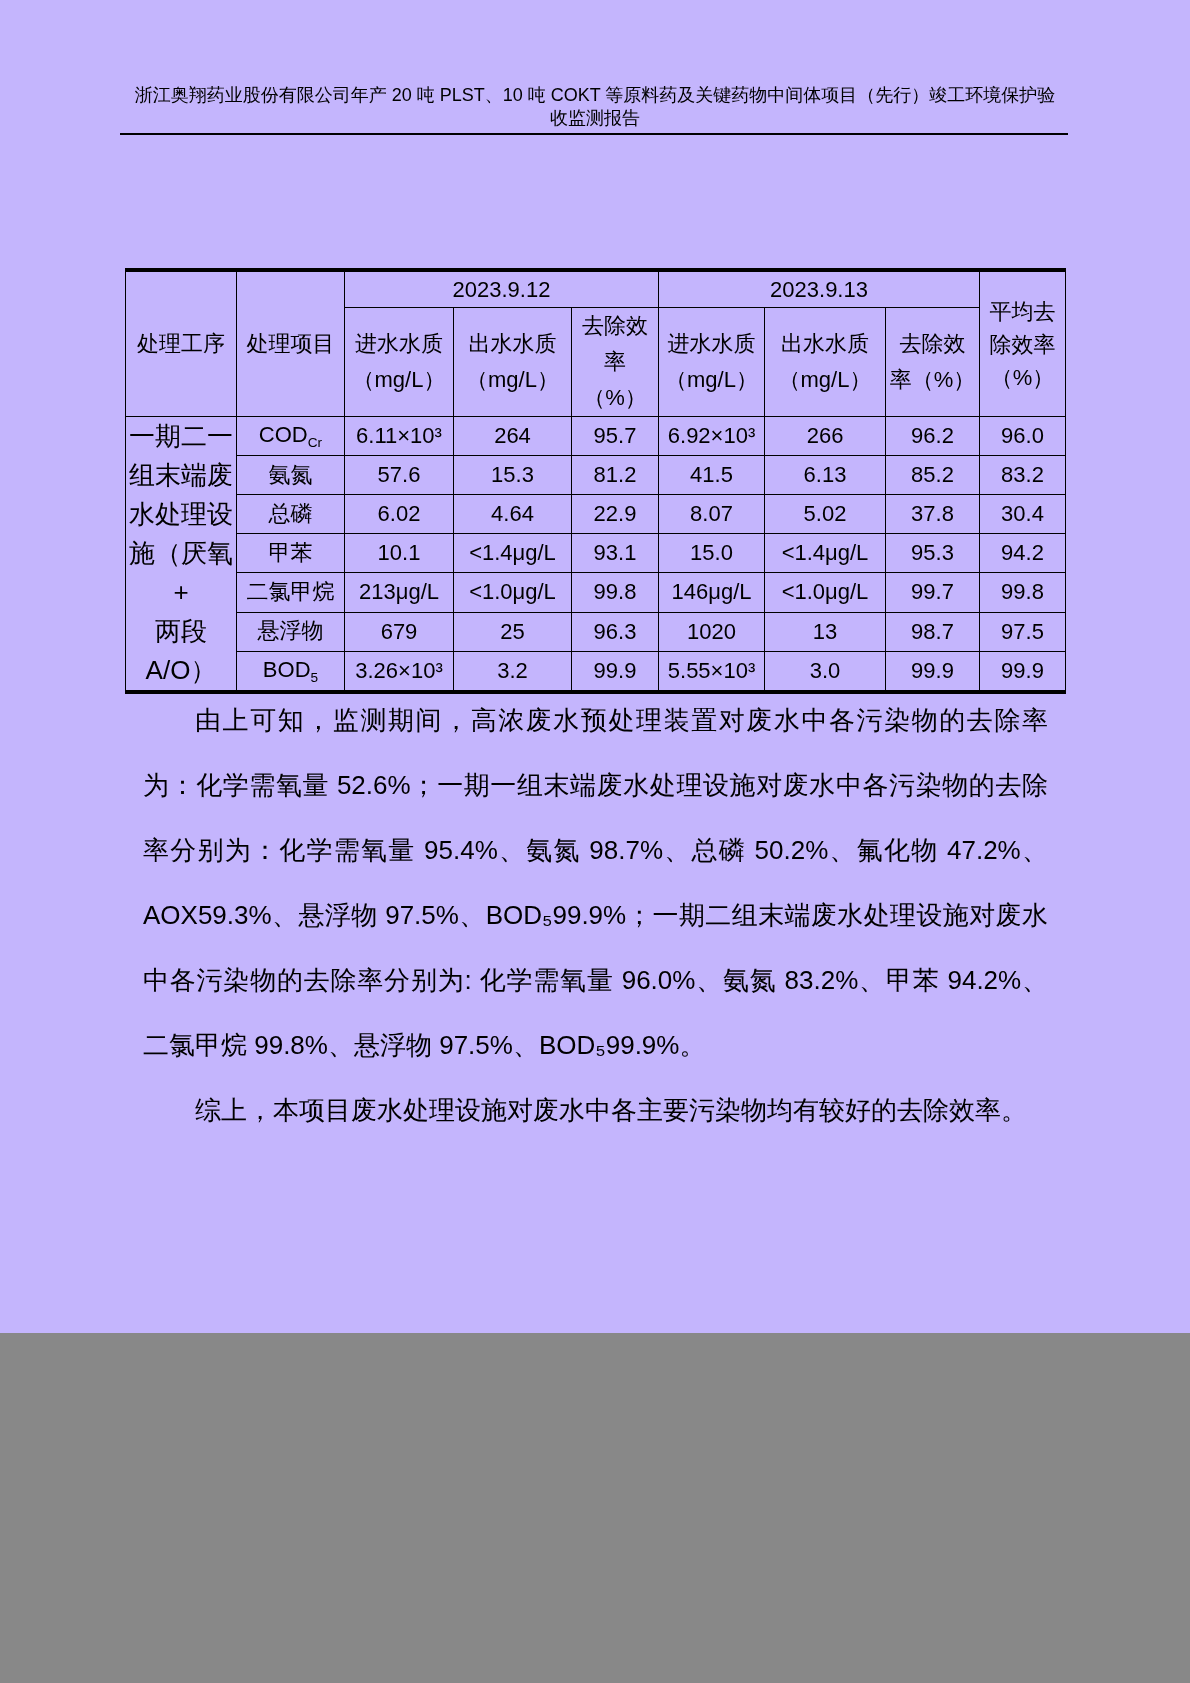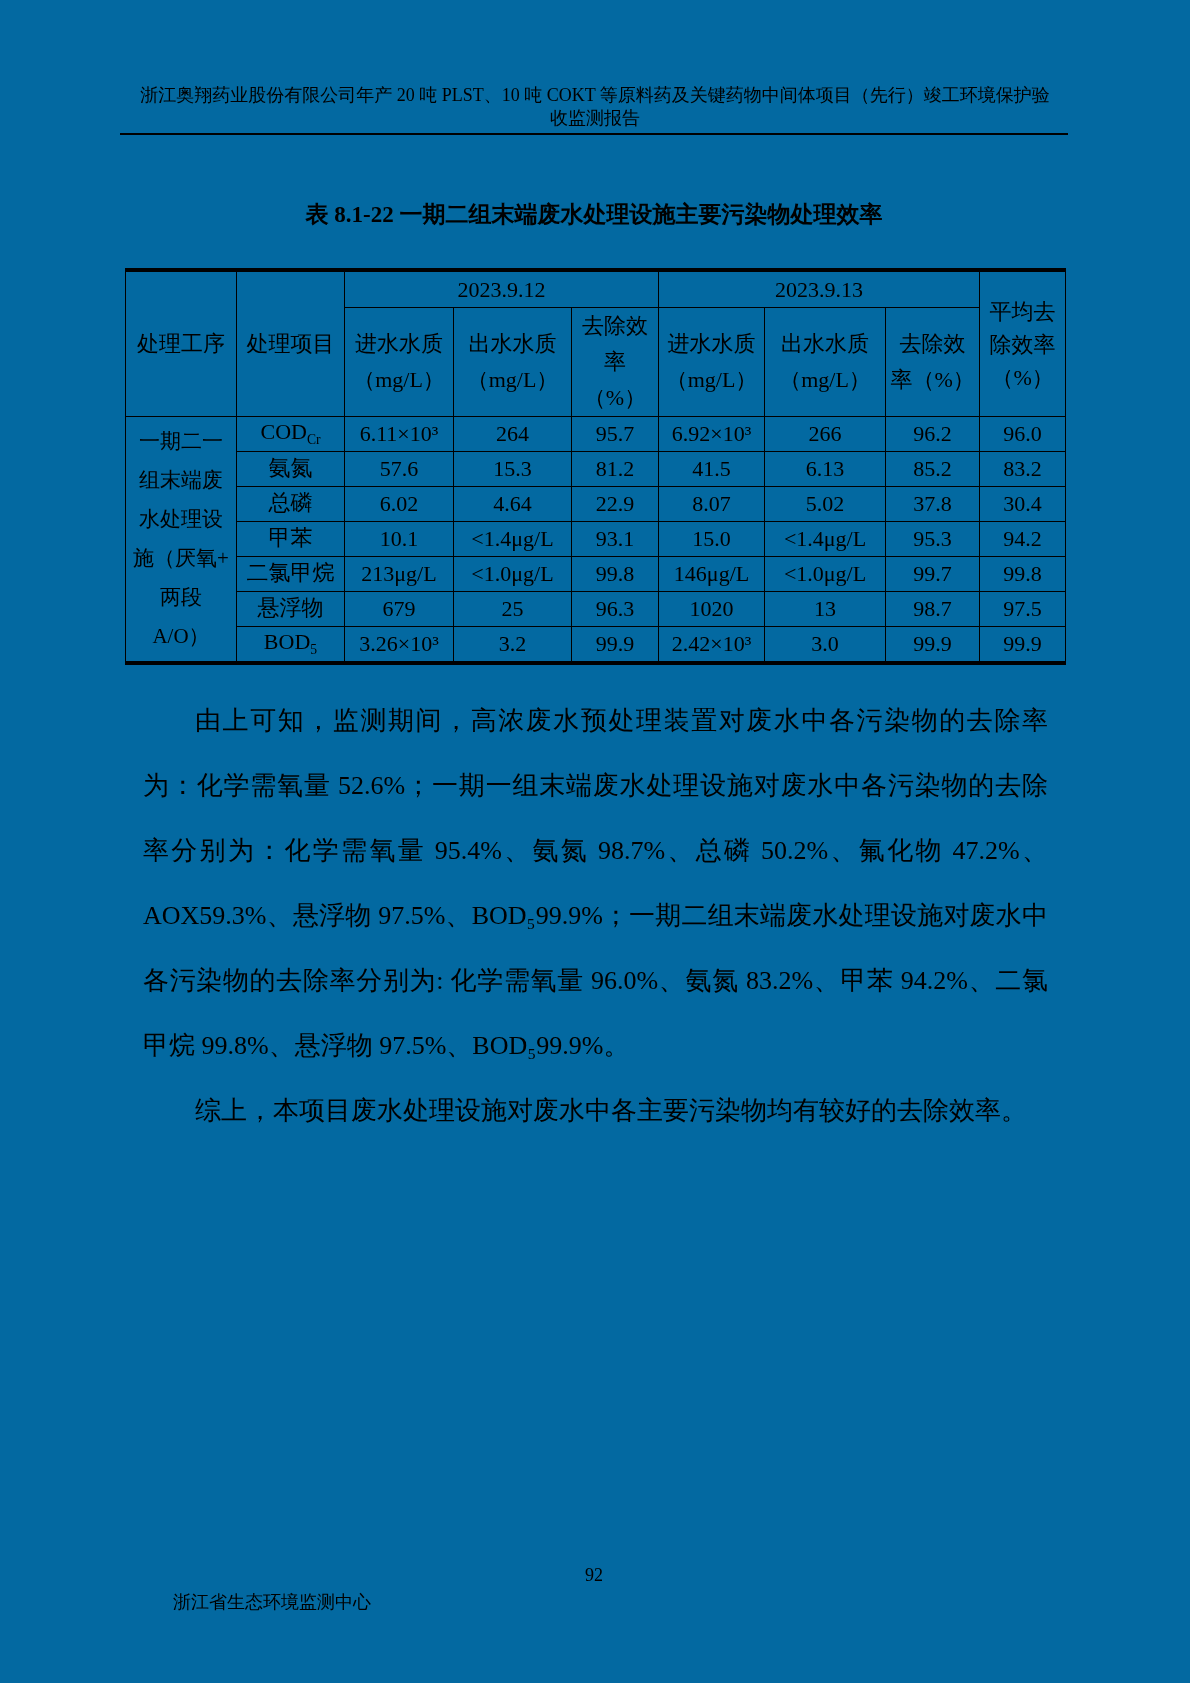--- a/index.html
+++ b/index.html
@@ -1,22 +1,22 @@
 <!DOCTYPE html>
 <html><head>
 <meta charset="utf-8">
 <style>
   html,body { margin:0; padding:0; background:#888; }
   .page {
     position:relative;
-    width:1190px; height:1683px;
+    width:1190px; height:1333px;
     margin:0 auto;
-    background:#0369a1;
+    background:#c4b5fd;
     color:#000;
-    font-family:Liberation Serif, serif;
+    font-family:Liberation Sans, sans-serif;
     overflow:hidden;
   }
   
   .doc-header {
     position:absolute; top:84px; left:105px; width:980px;
     font-size:18px; line-height:23px; text-align:center;
   }
   .header-rule {
     position:absolute; top:133px; left:120px; width:948px;
     border-top:2px solid #000; height:0;
@@ -41,21 +41,21 @@
     border:1px solid #000;
     text-align:center; vertical-align:middle;
     padding:0 3px; overflow:hidden;
   }
   table.results { border-top:4px solid #000; border-bottom:4px solid #000; }
   tr.r-date td  { height:35px; }
   tr.r-sub td   { height:82px; line-height:36px; }
   tr.r-data td  { height:34px; }
   td.preline    { white-space:pre-line; }
   td.avg-head   { line-height:33px; }
-  td.proc-cell  { font-size:21px; line-height:39px; white-space:pre-line; }
+  td.proc-cell  { font-size:26px; line-height:39px; white-space:pre-line; }
   sub { font-size:0.62em; }
   
   .note {
     position:absolute; top:640px; left:178px; width:880px;
     font-size:19px; line-height:24px;
   }
   
   .bodytext {
     position:absolute; top:688px; left:143px; width:905px;
     font-size:26px; line-height:65px;
@@ -75,21 +75,20 @@
 
 <div class="page">
 
   <div class="doc-header">
     <div>浙江奥翔药业股份有限公司年产 20 吨 PLST、10 吨 COKT 等原料药及关键药物中间体项目（先行）竣工环境保护验</div>
     <div>收监测报告</div>
   </div>
   <div class="header-rule"></div>
 
 
-  <div class="caption">表 8.1-22 一期二组末端废水处理设施主要污染物处理效率</div>
 
   <table class="results">
     <colgroup>
       <col style="width:111px">
         <col style="width:108px">
         <col style="width:109px">
       <col style="width:118px">
         <col style="width:87px">
         <col style="width:106px">
       <col style="width:121px">
@@ -184,21 +183,21 @@
       <td>1020</td>
       <td>13</td>
       <td>98.7</td>
       <td>97.5</td>
     </tr>
     <tr class="r-data">
       <td><span>BOD</span><sub>5</sub></td>
       <td>3.26×10³</td>
       <td>3.2</td>
       <td>99.9</td>
-      <td>2.42×10³</td>
+      <td>5.55×10³</td>
       <td>3.0</td>
       <td>99.9</td>
       <td>99.9</td>
     </tr>
   </tbody>
     </table>
 
 
   <div class="bodytext">
     <p>由上可知，监测期间，高浓废水预处理装置对废水中各污染物的去除率为：化学需氧量 52.6%；一期一组末端废水处理设施对废水中各污染物的去除率分别为：化学需氧量 95.4%、氨氮 98.7%、总磷 50.2%、氟化物 47.2%、AOX59.3%、悬浮物 97.5%、BOD₅99.9%；一期二组末端废水处理设施对废水中各污染物的去除率分别为: 化学需氧量 96.0%、氨氮 83.2%、甲苯 94.2%、二氯甲烷 99.8%、悬浮物 97.5%、BOD₅99.9%。</p>

